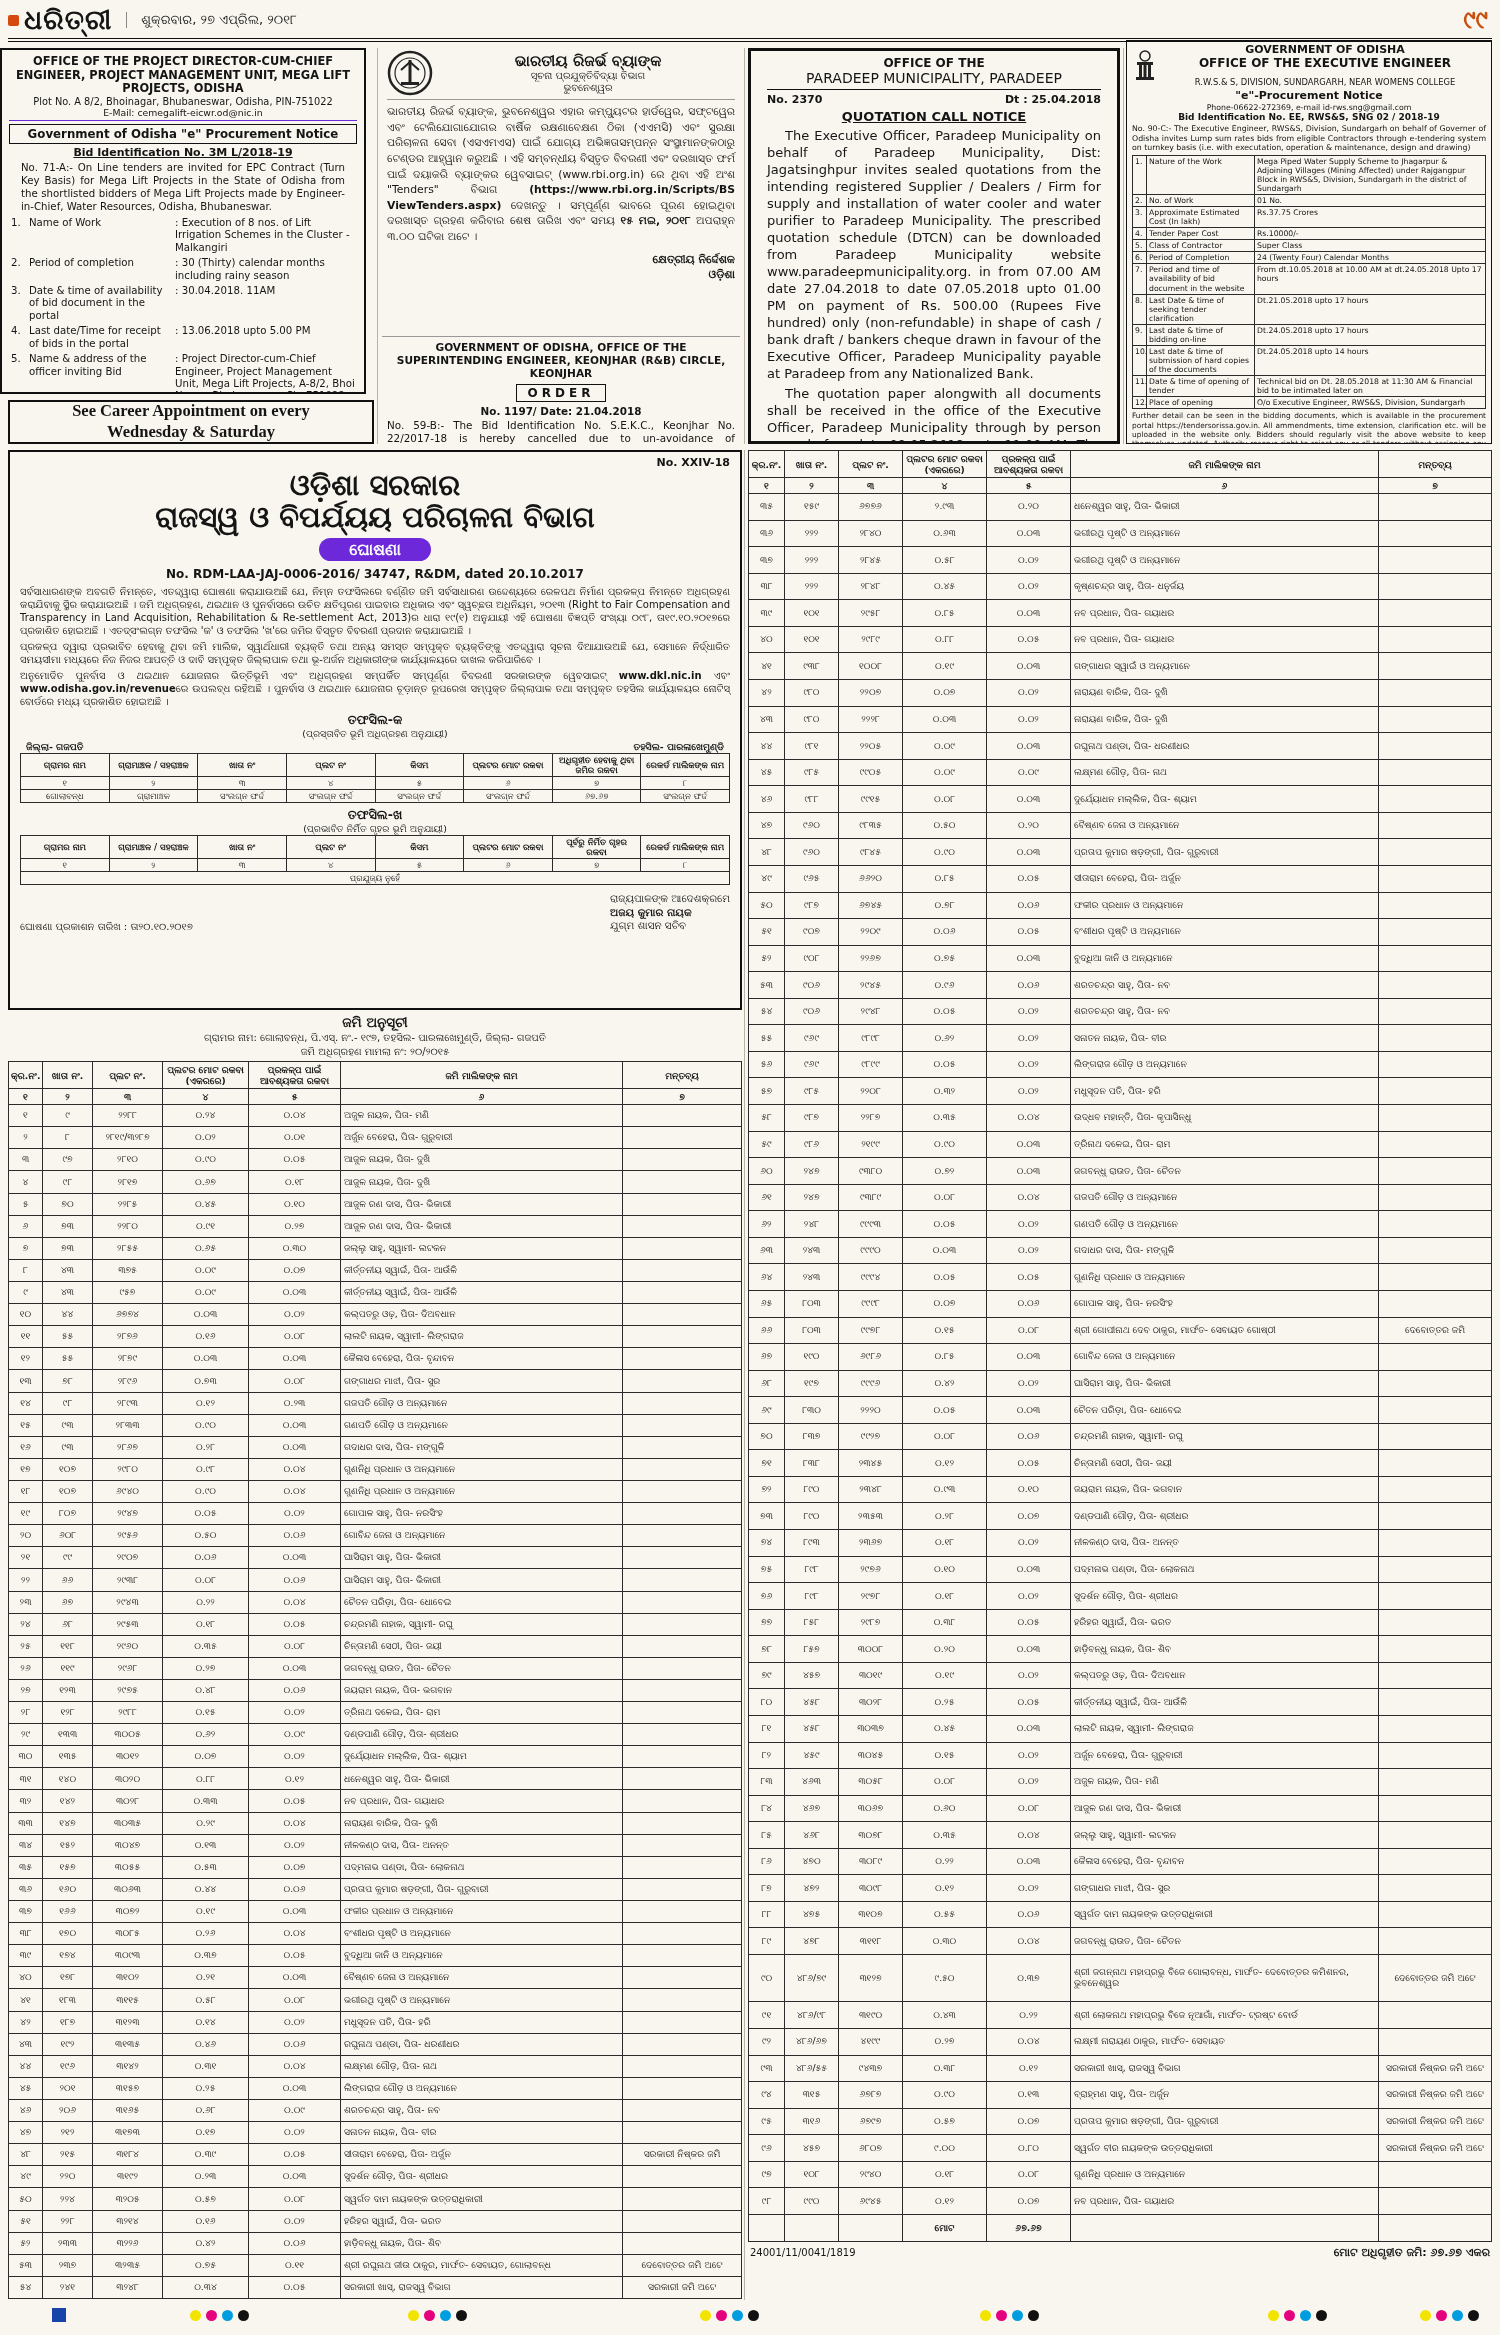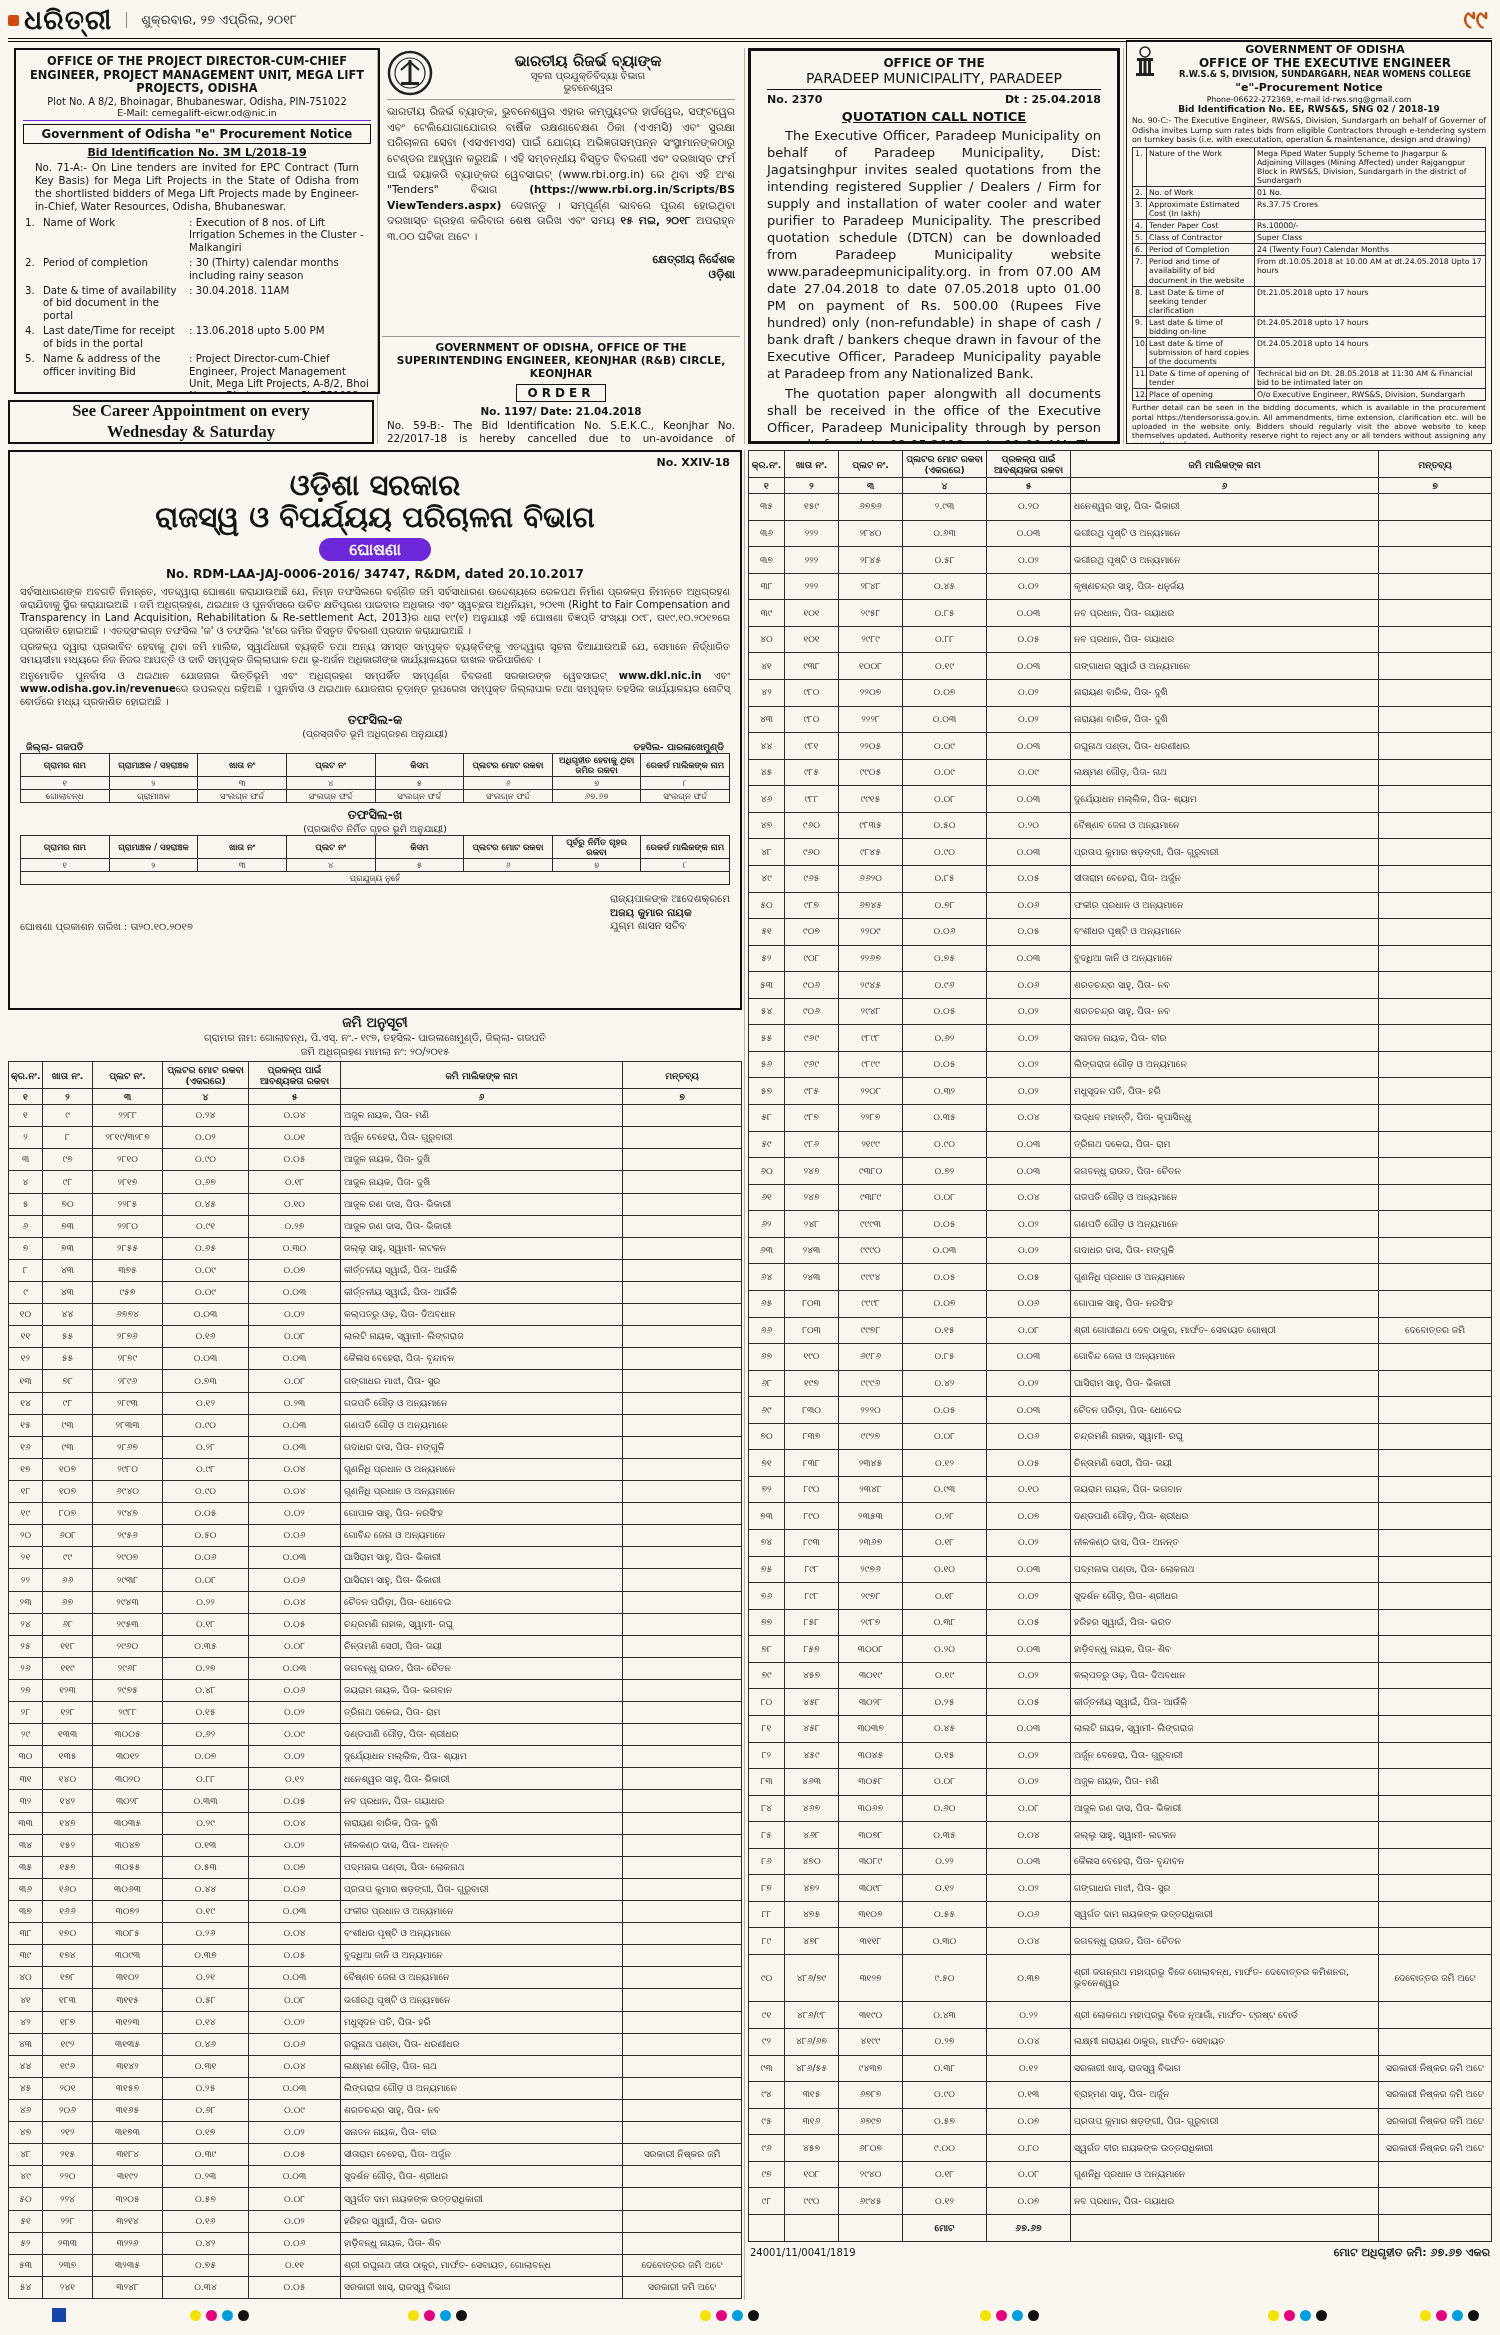--- a/index.html
+++ b/index.html
@@ -9,21 +9,21 @@
   table{border-collapse:collapse;table-layout:fixed;width:100%;}
   .bordered td,.bordered th{border:1px solid #2b2b2b;}
   
   #masthead{left:8px;top:2px;width:1484px;height:40px;border-bottom:4px double #111;display:flex;align-items:center;gap:14px;}
   .logo{font-size:27px;font-weight:bold;letter-spacing:1px;display:flex;align-items:center;gap:5px;}
   .logo-accent{width:11px;height:11px;background:#d5490f;border-radius:2px;display:inline-block;}
   .mh-date{font-size:13px;border-left:1px solid #888;padding-left:14px;}
   .mh-page{margin-left:auto;font-size:25px;font-weight:bold;color:#c8500e;padding-right:4px;}
   .vrule{position:absolute;width:1px;background:#b7b3a6;}
   
-  #megalift{left:14px;top:48px;width:366px;height:346px;border:2px solid #111;padding:5px 7px;overflow:hidden;}
+  #megalift{left:0;top:48px;width:366px;height:346px;border:2px solid #111;padding:5px 7px;overflow:hidden;}
   .ml-office{font-weight:bold;font-size:11.4px;text-align:center;line-height:1.2;}
   .ml-addr{font-size:9.8px;text-align:center;}
   .ml-email{font-size:9.3px;text-align:center;border-bottom:1px solid #6d28d9;padding-bottom:2px;margin-bottom:3px;}
   .ml-banner{border:1.5px solid #111;font-weight:bold;font-size:11.8px;text-align:center;padding:2px;margin:2px 0;}
   .ml-bid{font-weight:bold;font-size:11px;text-align:center;text-decoration:underline;margin:2px 0;}
   .ml-intro{font-size:10.2px;text-align:justify;line-height:1.28;margin:2px 12px;}
   .ml-items td{border:none;font-size:10.2px;vertical-align:top;padding:1.5px 2px;line-height:1.22;}
   
   #career{left:8px;top:400px;width:366px;height:44px;border:2px solid #111;display:flex;flex-direction:column;justify-content:center;align-items:center;font-family:"Liberation Serif",serif;font-weight:bold;font-size:16.5px;line-height:1.25;}
   
@@ -50,21 +50,21 @@
   .pd-heading{text-align:center;font-weight:bold;text-decoration:underline;font-size:13px;margin:3px 0;}
   .pd-body{font-size:13px;text-align:justify;line-height:1.31;text-indent:18px;margin-bottom:3px;}
   .pd-sig{text-align:right;font-weight:bold;font-size:11.4px;line-height:1.3;margin-top:5px;}
   
   #sundargarh{left:1126px;top:40px;width:366px;height:404px;border:1.5px solid #111;padding:3px 5px;overflow:hidden;}
   .sg-head{display:flex;gap:6px;align-items:center;}
   .sg-emblem{width:26px;height:34px;flex:none;}
   .sg-hlines{flex:1;text-align:center;line-height:1.15;}
   .sg-gov{font-size:11px;font-weight:bold;}
   .sg-office{font-size:12px;font-weight:bold;}
-  .sg-div{font-size:8.4px;font-weight:bold;}
+  .sg-div{font-size:8.4px;font-weight:normal;margin-top:8px;}
   .sg-eproc{font-size:11px;font-weight:bold;text-align:center;margin:1px 0;}
   .sg-phone{font-size:7.8px;text-align:center;}
   .sg-bid{font-size:9px;font-weight:bold;text-align:center;}
   .sg-intro{font-size:7.8px;text-align:justify;line-height:1.22;margin:2px 0;}
   .sg-table td{font-size:7.7px;padding:1px 2px;vertical-align:top;line-height:1.18;}
   .sg-foot{font-size:7.4px;text-align:justify;line-height:1.22;margin-top:2px;}
   
   #ghosana{left:8px;top:450px;width:734px;height:560px;border:2px solid #111;padding:4px 10px;overflow:hidden;}
   .gh-no{text-align:right;font-weight:bold;font-size:11px;}
   .gh-t{font-size:29px;font-weight:bold;text-align:center;line-height:1.12;}

